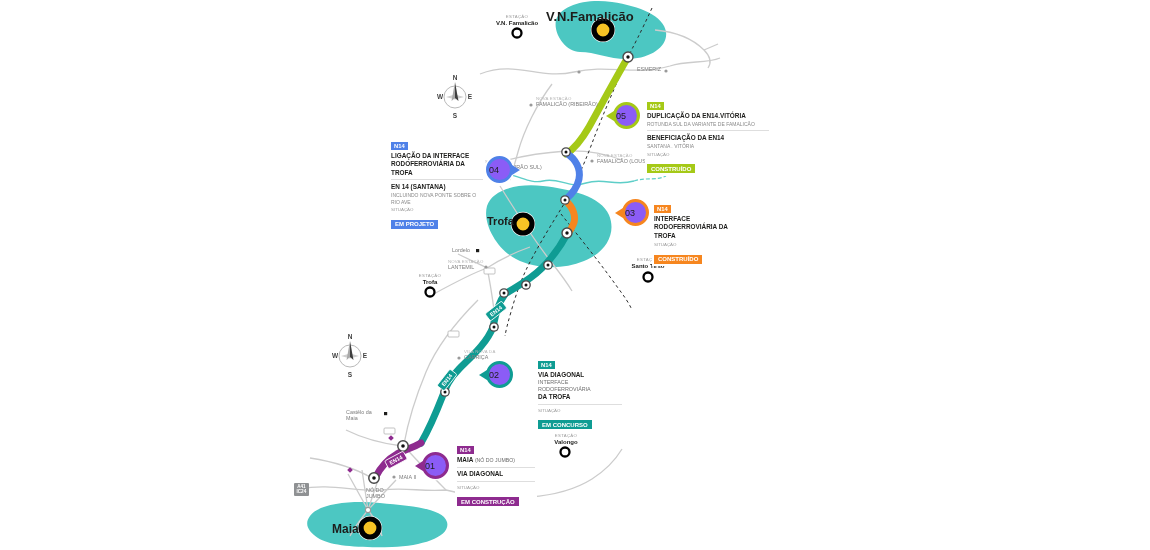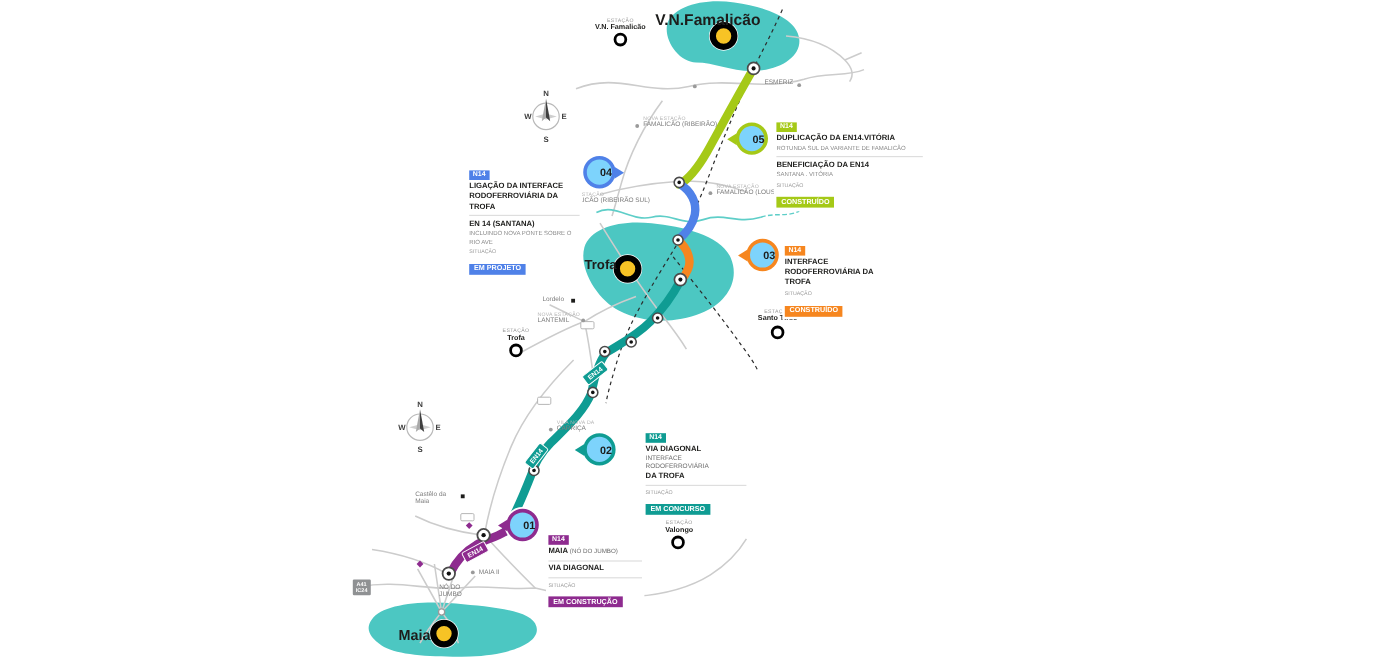--- a/index.html
+++ b/index.html
@@ -17,23 +17,23 @@
   .town .tag{display:block;font-size:4.3px;color:#b5b5b5;letter-spacing:.2px;}
   .town .nm{display:block;font-size:5.4px;color:#7d7d7d;}
 
   .a-shield{position:absolute;background:#8f9193;color:#fff;font-weight:bold;font-size:4.6px;
     line-height:1.15;text-align:center;padding:1px 2.5px;border-radius:1px;}
   .a-shield span{display:block;}
 
   .callout{position:absolute;left:0;top:0;width:0;height:0;}
   .co-c01{--c:#8e2b8f;} .co-c02{--c:#0f9c93;} .co-c03{--c:#f6861f;}
   .co-c04{--c:#4f81e8;} .co-c05{--c:#a5c917;}
-  .co-circle{position:absolute;width:21px;height:21px;border-radius:50%;background:#7dd3fc;
-    border:3.5px solid var(--c);display:flex;align-items:center;justify-content:flex-end;
-    font-size:9px;font-weight:bold;color:#1d1d1b;box-shadow:0 0 0 1.5px #fff;z-index:3;}
+  .co-circle{position:absolute;width:21px;height:21px;border-radius:50%;background:#8b5cf6;
+    border:3.5px solid var(--c);display:flex;align-items:center;justify-content:flex-start;
+    font-size:9px;font-weight:normal;color:#1d1d1b;box-shadow:0 0 0 1.5px #fff;z-index:3;}
   .tip{position:absolute;width:0;height:0;}
   .tip.left{left:-10px;top:50%;transform:translateY(-50%);
     border-top:5px solid transparent;border-bottom:5px solid transparent;border-right:8px solid var(--c);}
   .tip.right{right:-10px;top:50%;transform:translateY(-50%);
     border-top:5px solid transparent;border-bottom:5px solid transparent;border-left:8px solid var(--c);}
   .co-body{position:absolute;background:#fff;padding:1px 2px;z-index:2;}
   .co-badge{display:inline-block;background:var(--c);color:#fff;font-weight:bold;font-size:5.8px;
     padding:1px 3px;margin-bottom:2px;}
   .co-title{font-size:6.4px;font-weight:bold;color:#1d1d1b;line-height:1.3;}
   .co-suffix{font-weight:normal;font-size:5.2px;color:#6a6a6a;}
@@ -274,21 +274,21 @@
   <div class="a-shield" style="left:294px;top:483px;">
     <span>A41</span>
     <span>IC24</span>
   </div>
   <div class="a-shield" style="left:521px;top:489px;">
     <span>A41</span>
     <span>IC24</span>
   </div>
 
   <div class="callout co-c01">
-    <div class="co-circle" style="left:422px;top:424px;">
+    <div class="co-circle" style="left:422px;top:452px;">
       <span>01</span>
       <i class="tip left"></i>
     </div>
     <div class="co-body" style="left:455px;top:437px;width:78px;">
       <span class="co-badge">N14</span>
       <div class="co-title">
         <span>MAIA</span>
         <span class="co-suffix">(NÓ DO JUMBO)</span>
       </div>
       <div class="co-rule"></div>
@@ -331,21 +331,21 @@
   <div class="callout co-c04">
     <div class="co-body" style="left:389px;top:133px;width:92px;">
       <span class="co-badge">N14</span>
       <div class="co-title">LIGAÇÃO DA INTERFACE RODOFERROVIÁRIA DA TROFA</div>
       <div class="co-rule"></div>
       <div class="co-title">EN 14 (SANTANA)</div>
       <div class="co-sub">INCLUINDO NOVA PONTE SOBRE O RIO AVE</div>
       <div class="co-sit">SITUAÇÃO</div>
       <span class="co-status">EM PROJETO</span>
     </div>
-    <div class="co-circle" style="left:486px;top:130px;">
+    <div class="co-circle" style="left:486px;top:156px;">
       <span>04</span>
       <i class="tip right"></i>
     </div>
   </div>
 
   <div class="callout co-c05">
     <div class="co-circle" style="left:613px;top:102px;">
       <span>05</span>
       <i class="tip left"></i>
     </div>

